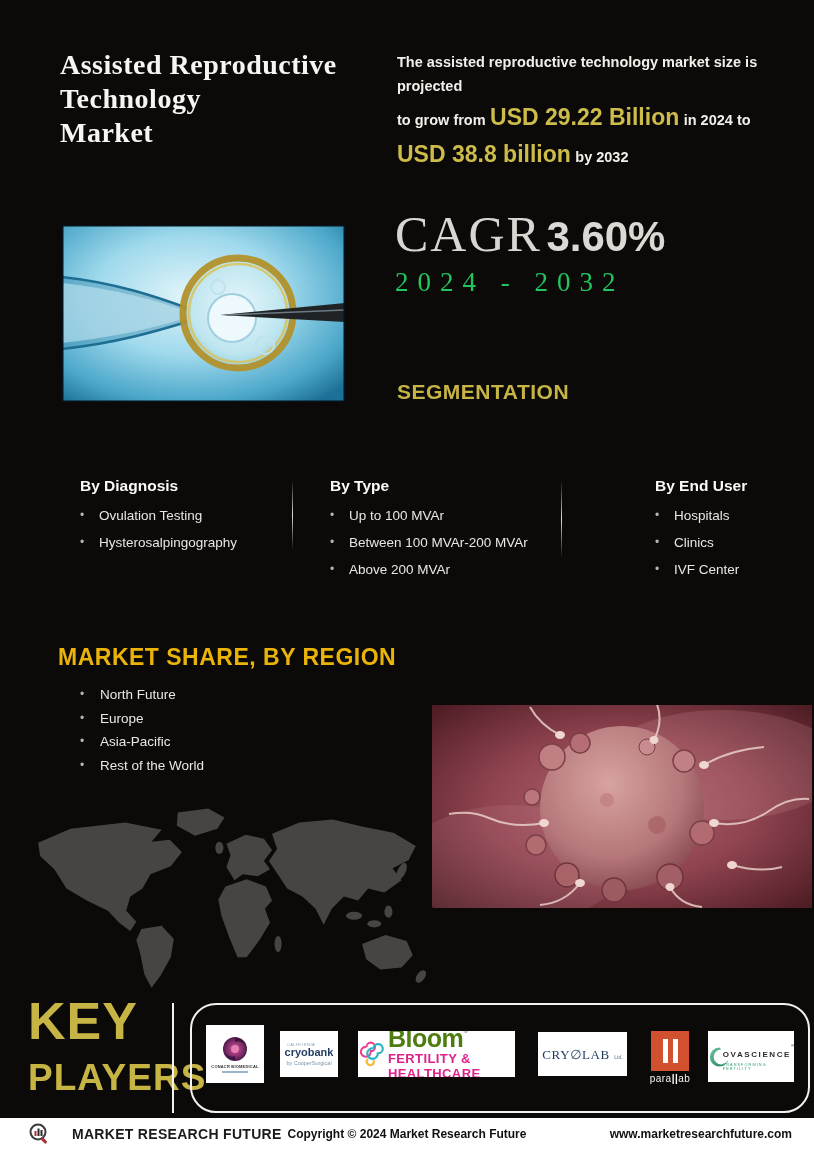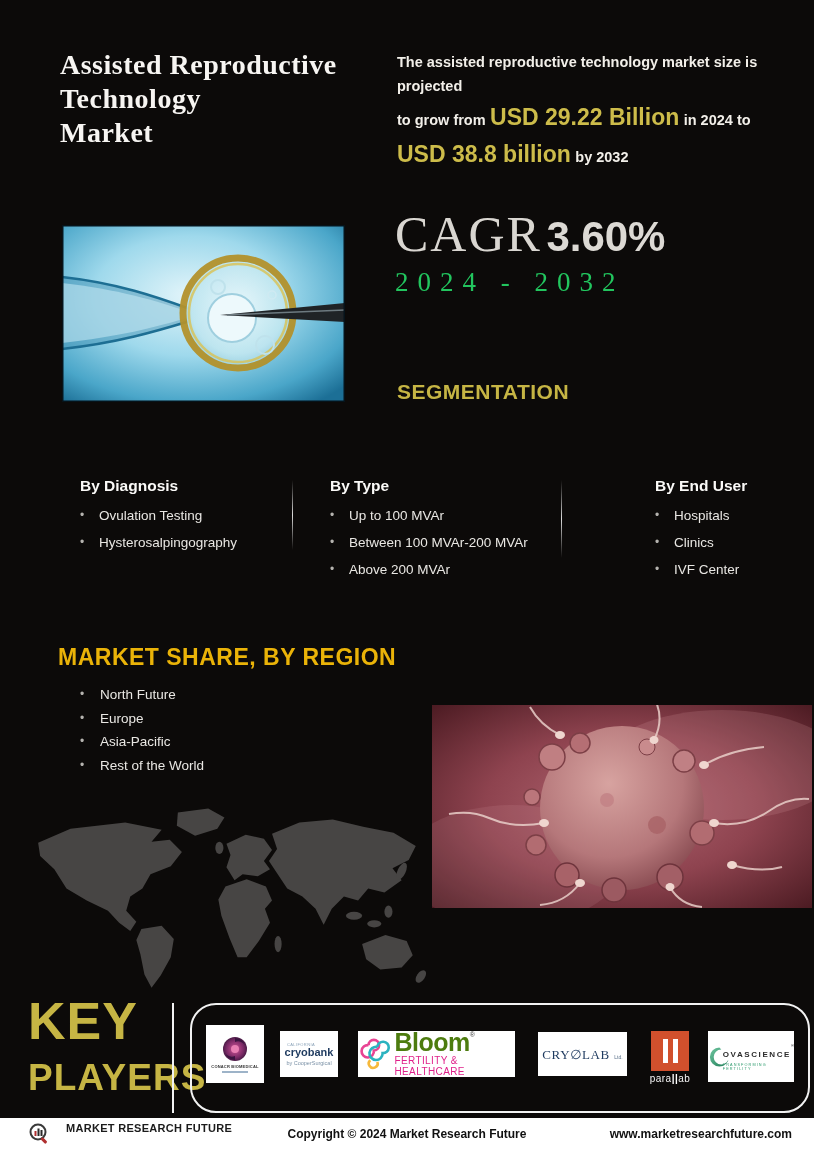--- a/index.html
+++ b/index.html
@@ -65,40 +65,40 @@
   .tile-biomedical .bm-name { font-size:4px; font-weight:bold; color:#333; margin-top:2px; letter-spacing:.2px; }
   .tile-biomedical .bm-line { width:26px; height:2px; background:#9db3c8; margin-top:2px; }
   .tile-cryobank { left:88px; top:26px; width:58px; height:46px; }
   .tile-cryobank .cb-top { font-size:4px; color:#8aa2b8; letter-spacing:.4px; align-self:flex-start; margin-left:7px; }
   .tile-cryobank .cb-brand { font-size:11px; font-weight:bold; color:#1e3a5f; line-height:10px; }
   .tile-cryobank .cb-sub { font-size:5.5px; color:#7d93a8; margin-top:3px; }
   .tile-bloom { left:166px; top:26px; width:157px; height:46px; flex-direction:row; gap:3px; }
   .bloom-text { display:flex; flex-direction:column; align-items:flex-start; }
   .bloom-brand { font-size:25px; font-weight:bold; color:#4d7c0f; line-height:22px; letter-spacing:-.5px; }
   .bloom-reg { font-size:7px; color:#444; vertical-align:top; }
-  .bloom-sub { font-size:10px; font-weight:normal; color:#e0218a; letter-spacing:.4px; }
+  .bloom-sub { font-size:13px; font-weight:bold; color:#e0218a; letter-spacing:.4px; }
   .tile-cryolab { left:346px; top:27px; width:89px; height:44px; }
   .cl-brand { font-family:"Liberation Serif", serif; font-size:13px; color:#1e3a5f; letter-spacing:.6px; }
   .cl-suffix { font-size:5px; color:#5a708a; }
   .tile-parallab { left:459px; top:26px; width:38px; height:40px; background:#d1502d; }
   .pl-bars { display:flex; gap:5px; }
   .pl-bar { width:5px; height:24px; background:#ffffff; }
   .pl-word { position:absolute; left:452px; top:68px; width:52px; text-align:center;
     color:#f5f5f5; font-size:10px; letter-spacing:.5px; }
   .pl-word .bar-ch { color:#fff; background:transparent; font-weight:bold; }
   .tile-ovascience { left:516px; top:26px; width:86px; height:51px; flex-direction:row; gap:2px; }
   .ova-text { display:flex; flex-direction:column; }
   .ova-brand { font-size:8px; color:#2b2b2b; letter-spacing:1.6px; font-weight:bold; }
   .ova-reg { font-size:4px; vertical-align:top; }
   .ova-sub { font-size:3.8px; color:#2e9b6e; letter-spacing:1.1px; margin-top:2px; }
   
   .footer { position:absolute; left:0; top:1118px; width:814px; height:32px;
     background:#ffffff; display:flex; align-items:center; }
-  .footer .f-brand { display:flex; gap:16px; margin-left:28px;
-    font-size:11px; font-weight:bold; color:#1b1b1b; letter-spacing:.3px; }
+  .footer .f-brand { display:flex; align-items:center; gap:22px; margin-left:28px;
+    font-size:14px; font-weight:bold; color:#1b1b1b; letter-spacing:.3px; }
   .footer .f-copy { position:absolute; left:50%; transform:translateX(-50%);
     font-size:12px; font-weight:bold; color:#111; }
   .footer .f-site { position:absolute; right:22px; font-size:12px; font-weight:bold; color:#111; }
 </style>
 </head>
 <body>
 
 <div id="canvas">
 
   <div class="title">

